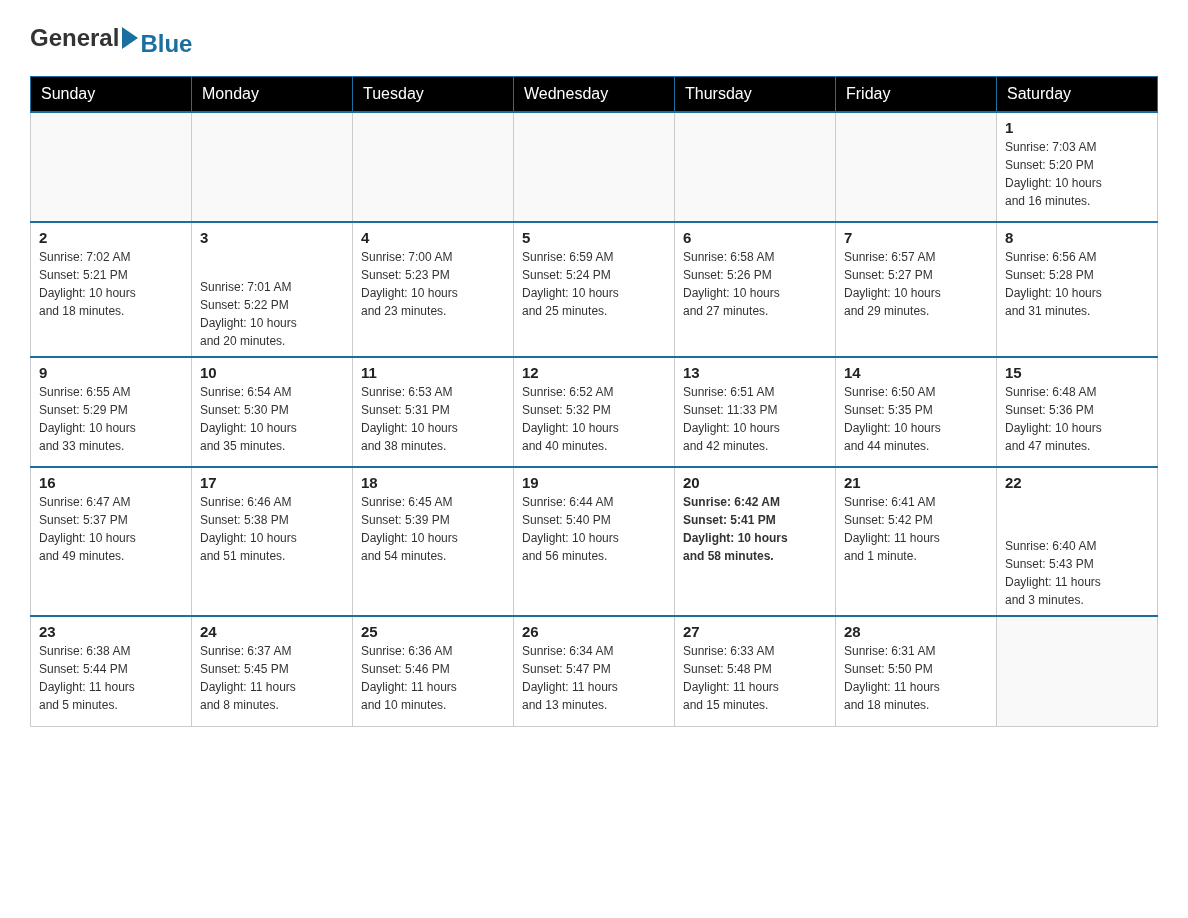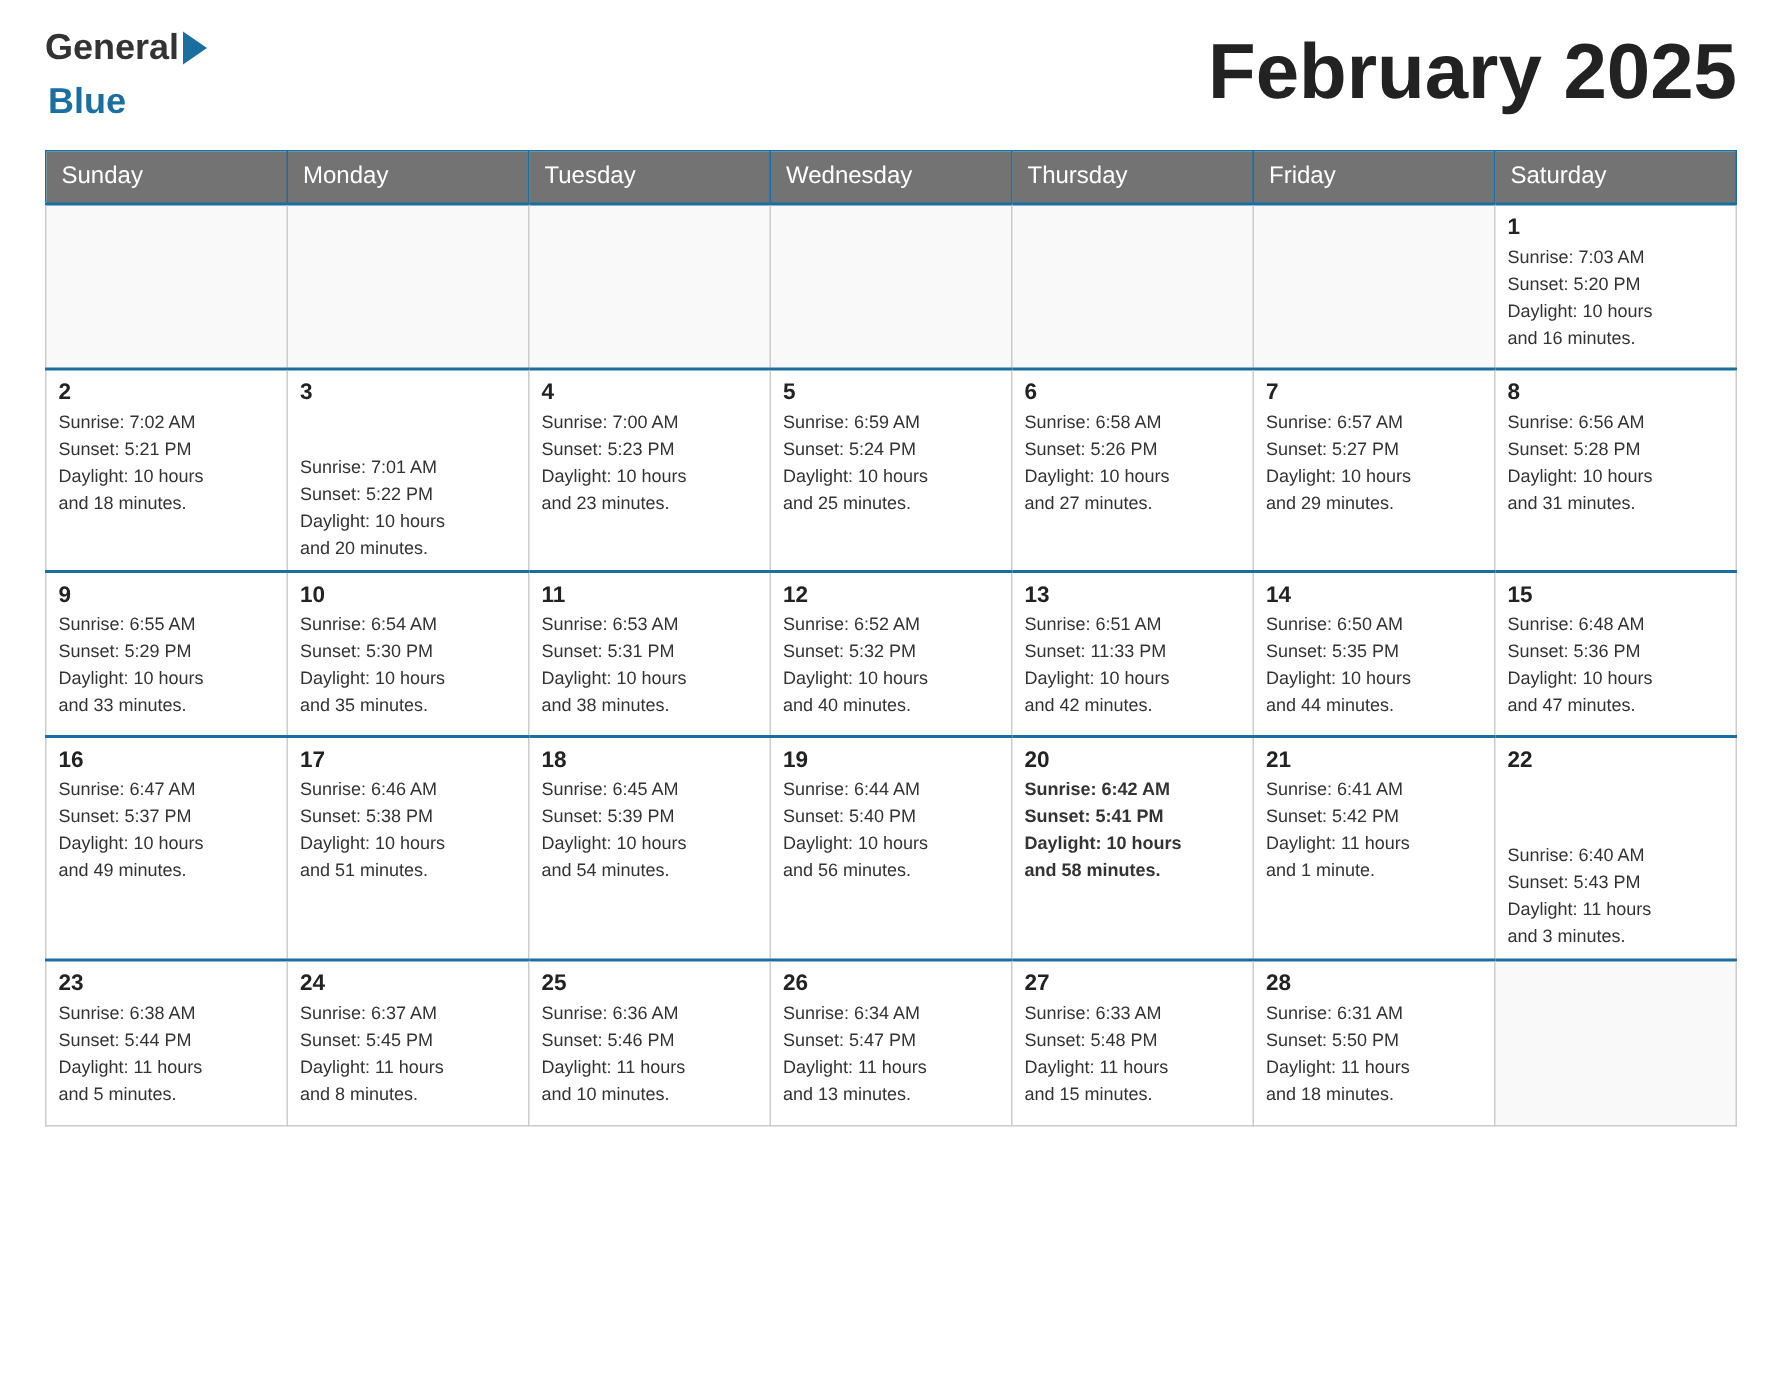--- a/index.html
+++ b/index.html
@@ -29,21 +29,21 @@
       font-size: 20px;
       color: #444;
       margin-top: 4px;
     }
     .calendar {
       width: 100%;
       border-collapse: collapse;
       border: 1px solid #aaa;
     }
     .calendar th {
-      background: #737373;
+      background: #000000;
       color: #fff;
       padding: 8px 10px;
       font-size: 16px;
       font-weight: normal;
       text-align: left;
       border: 1px solid #1a6fa0;
     }
     .calendar td {
       vertical-align: top;
       padding: 6px 8px;
@@ -68,21 +68,21 @@
     .day-info {
       font-size: 12px;
       color: #333;
       line-height: 1.5;
     }
     .empty-cell {
       background: #f9f9f9;
     }
     .logo-wrapper {
       display: flex;
-      flex-direction: column;
+      flex-direction: row;
       line-height: 1;
       justify-content: flex-end;
     }
     .logo-line1 {
       display: flex;
       align-items: center;
     }
     .logo-text-general {
       font-size: 24px;
       font-weight: bold;
@@ -110,21 +110,20 @@
 
 <div class="header">
   <div class="logo-wrapper">
     <div class="logo-line1">
       <span class="logo-text-general">General</span>
       <span class="logo-chevron"></span>
     </div>
     <span class="logo-text-blue">Blue</span>
   </div>
   <div class="title-block">
-    <div class="month-title">February 2025</div>
   </div>
 </div>
 
 <table class="calendar">
   <thead>
     <tr>
     <th>Sunday</th>
         <th>Monday</th>
         <th>Tuesday</th>
         <th>Wednesday</th>

